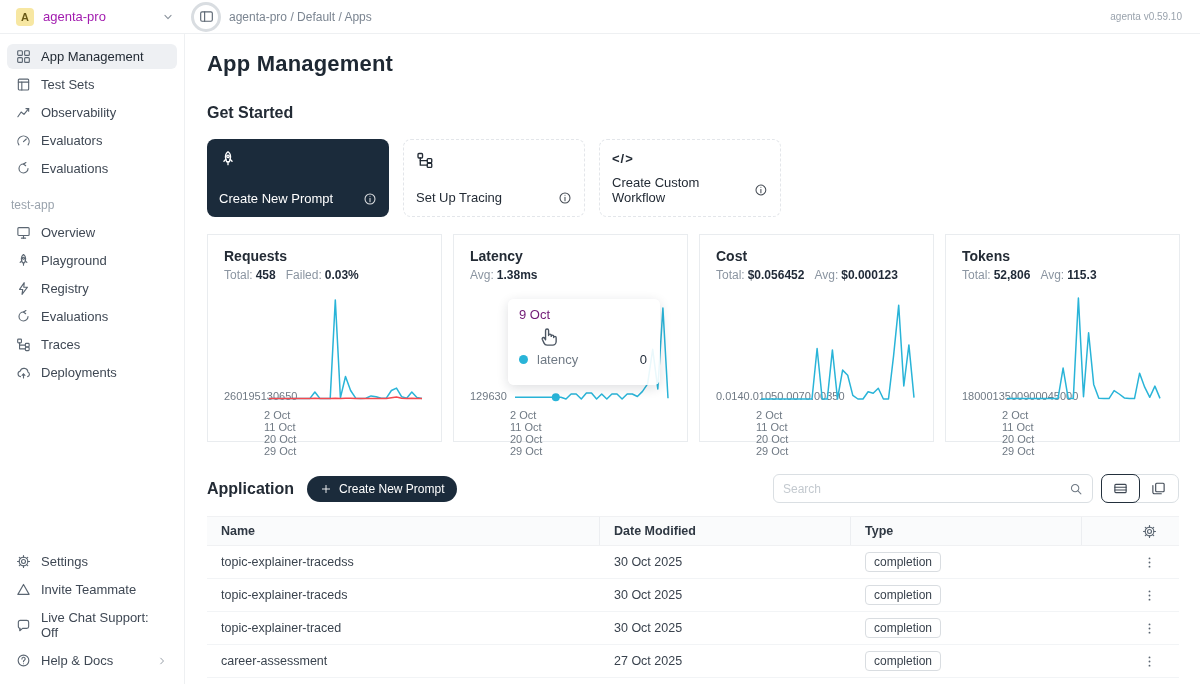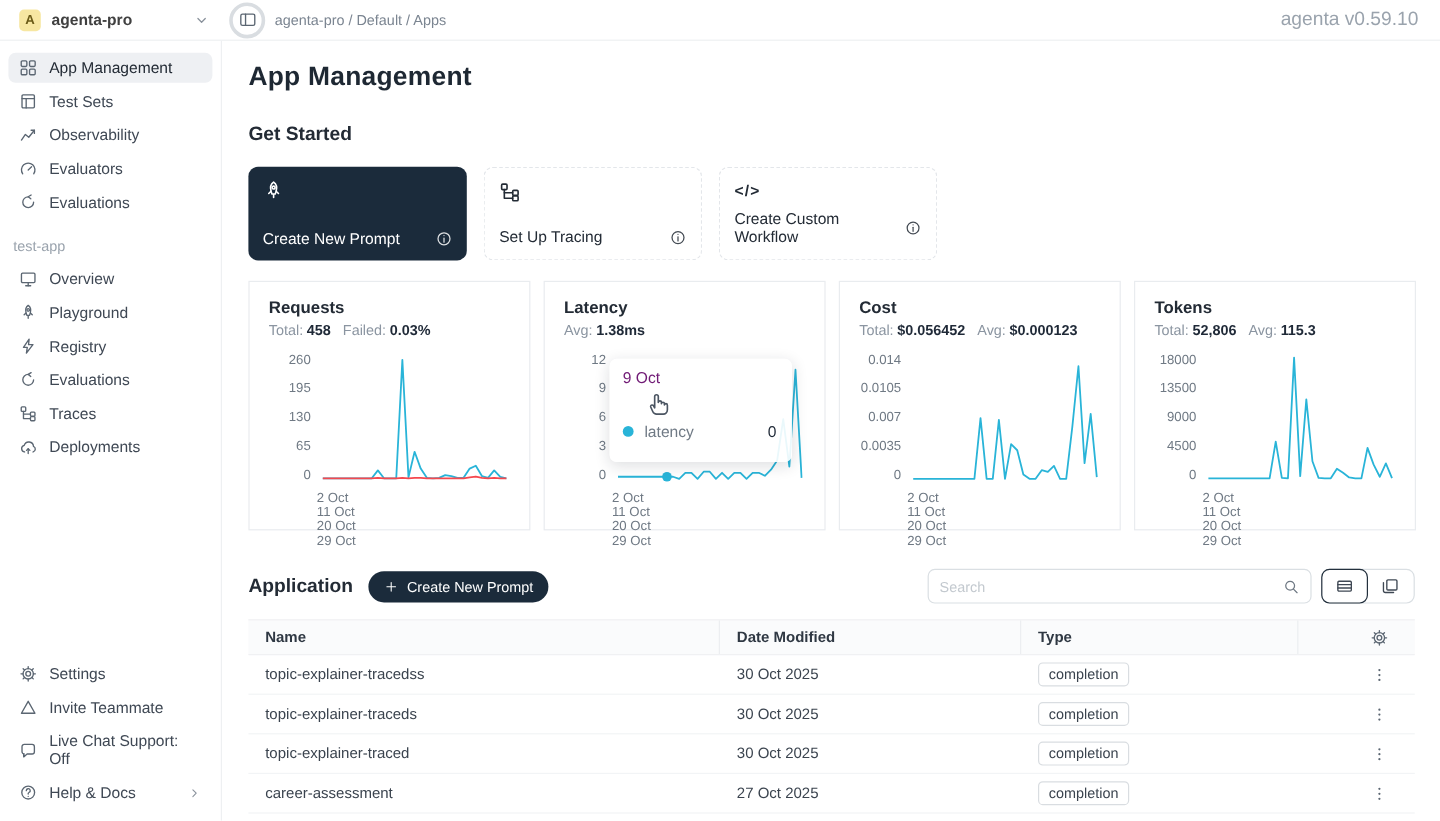--- a/index.html
+++ b/index.html
@@ -4,27 +4,27 @@
 <style>
   * { box-sizing: border-box; margin: 0; padding: 0; }
   html,body { width:1200px; height:684px; overflow:hidden; background:#fff;
     font-family:"Liberation Sans", sans-serif; color:#1f2937; }
 
   
   .topbar { height:34px; display:flex; align-items:center; border-bottom:1px solid #eef0f2; }
   .org-block { width:185px; flex:0 0 185px; display:flex; align-items:center; padding:0 10px 0 16px; }
   .avatar { width:18px; height:18px; border-radius:4px; background:#f7e7a2; color:#6b5b18;
     font-size:11px; font-weight:bold; display:flex; align-items:center; justify-content:center; }
-  .org-name { font-size:13px; font-weight:700; color:#404040; margin-left:9px;text-align:right; }
+  .org-name { font-size:13px; font-weight:400; color:#a21caf; margin-left:9px;text-align:right; }
   .org-chevron { margin-left:auto; width:14px; height:14px; color:#8a929c; }
   .collapse-wrap { width:30px; height:30px; margin-left:6px; border-radius:50%;
     border:3px solid #d9dde1; display:flex; align-items:center; justify-content:center; background:#fff; }
   .collapse-btn { width:15px; height:15px; color:#5b6672; }
   .breadcrumb { font-size:12px; color:#7b8591; margin-left:8px; }
-  .version { margin-left:auto; font-size:16px; color:#9aa3ad; padding-right:18px; }
+  .version { margin-left:auto; font-size:10px; color:#9aa3ad; padding-right:18px; }
 
   
   .layout { display:flex; height:650px; }
   .sidebar { width:185px; flex:0 0 185px; border-right:1px solid #eef0f2;
     display:flex; flex-direction:column; padding:10px 7px 8px 7px; }
   .nav-item { display:flex; align-items:center; gap:10px; padding:5px 9px; border-radius:6px;
     font-size:13px; color:#3f4854; margin-bottom:3px; cursor:default; }
   .nav-item.active { background:#eef0f3; color:#232b35; font-weight:500; }
   .nav-icon { width:15px; height:15px; color:#5b6672; flex:0 0 15px; }
   .nav-trailing { margin-left:auto; width:12px; height:12px; color:#8a929c; }
@@ -48,21 +48,21 @@
   .gs-info { margin-left:auto; width:14px; height:14px; opacity:.85; }
 
   
   .charts-row { display:flex; gap:11px; margin-top:17px; }
   .chart-card { width:235px; height:208px; border:1px solid #e9ecef; border-radius:0;
     padding:13px 16px; position:relative; background:#fff; }
   .chart-title { font-size:14px; font-weight:700; color:#232b35; }
   .chart-stats { font-size:12px; color:#8b95a1; margin-top:4px; display:flex; gap:10px; }
   .chart-stats b { color:#1f2937; margin-left:3px; }
   .chart-body { display:flex; margin-top:12px; }
-  .y-axis { width:44px; flex:0 0 44px; height:108px; display:flex; flex-direction:column;
+  .y-axis { width:44px; flex:0 0 44px; height:108px; display:flex; flex-direction:row;
     justify-content:space-between; align-items:flex-end; padding-right:9px;
     font-size:11px; color:#6f7984; }
   .plot { position:relative; width:155px; height:108px; }
   .plot svg { width:100%; height:100%; display:block; }
   .x-axis { display:flex; justify-content:space-between; margin-left:40px; width:163px;
     font-size:11px; color:#6f7984; margin-top:7px;flex-direction:column; }
 
   
   .chart-tooltip { position:absolute; left:54px; top:64px; width:152px; height:86px;
     background:rgba(255,255,255,.9); border-radius:6px; box-shadow:0 3px 12px rgba(20,30,40,.14);

